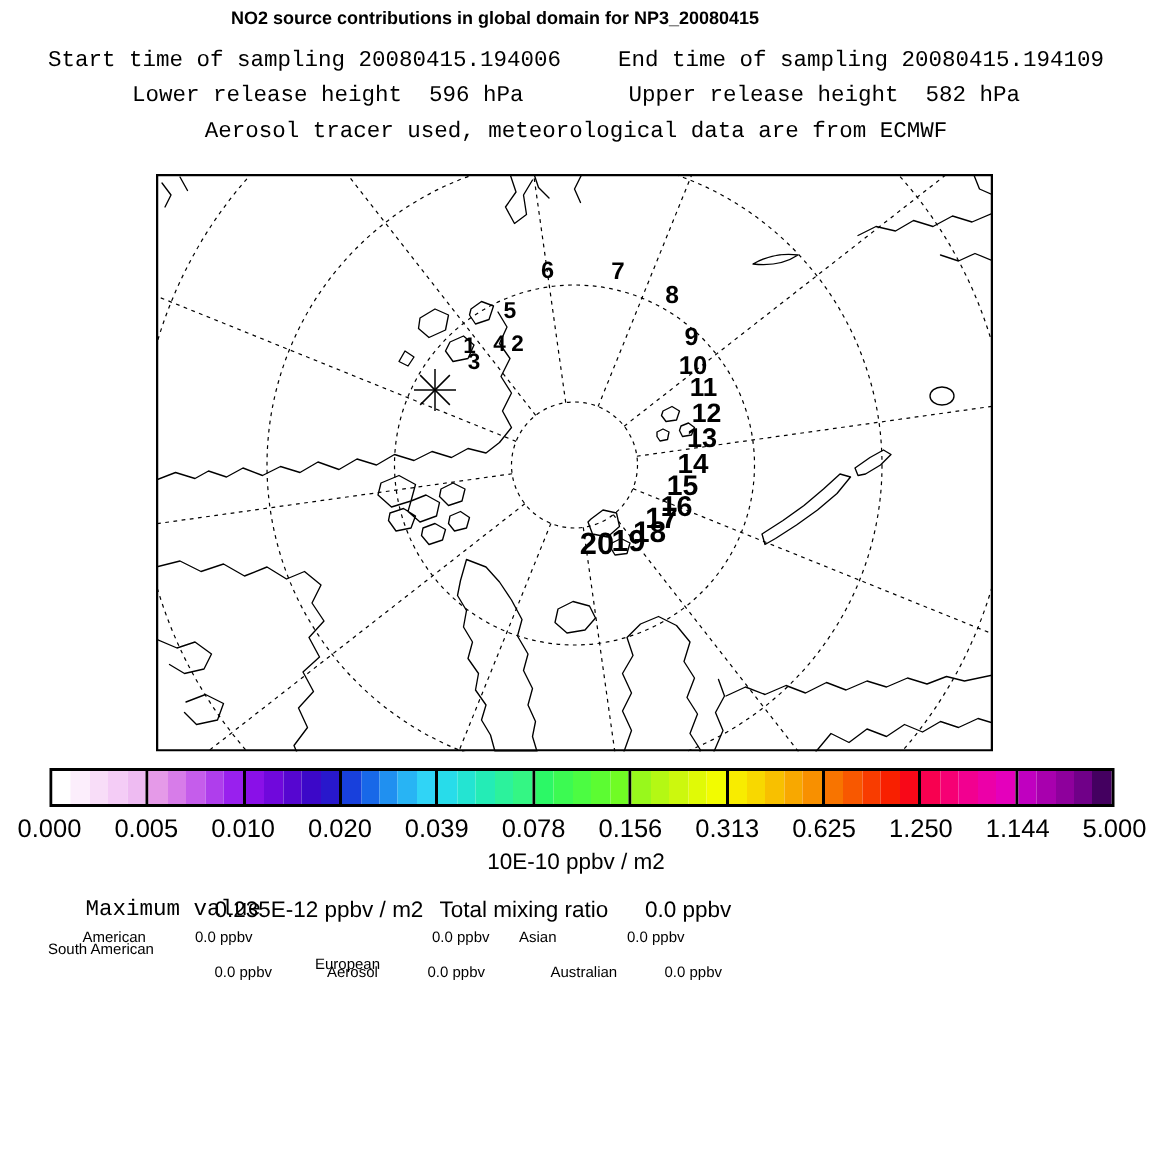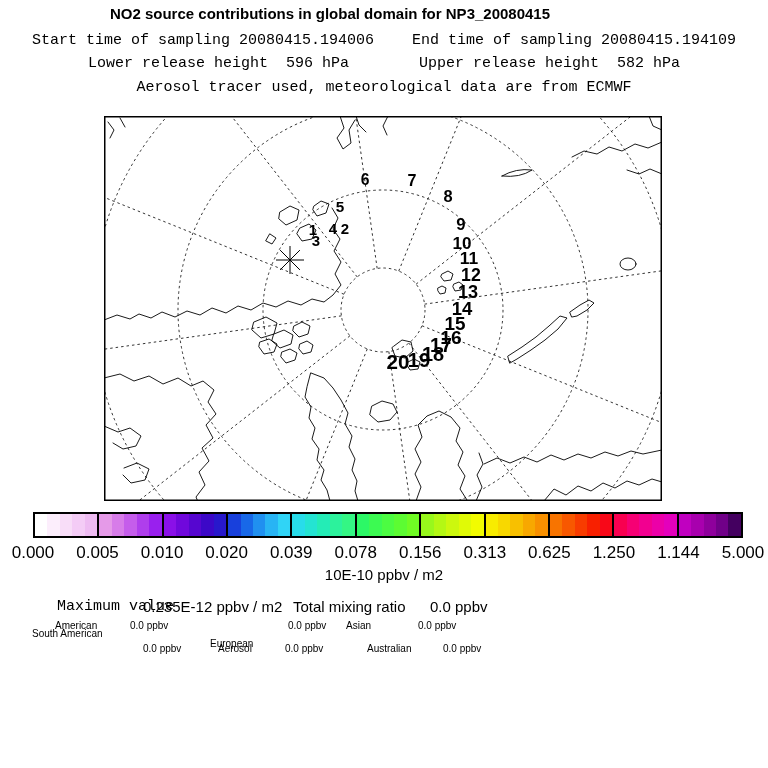--- a/index.html
+++ b/index.html
@@ -1,21 +1,21 @@
 <!DOCTYPE html>
 <html><head>
 <meta charset="utf-8">
 <style>
   html,body{margin:0;padding:0;}
   body{
     width:768px;height:768px;position:relative;background:#ffffff;color:#000;
     font-family:"Liberation Sans","DejaVu Sans",sans-serif;overflow:hidden;
   }
   .hdr{position:absolute;left:0;width:768px;text-align:center;white-space:pre;}
-  #title-line{top:5px;width:660px;font-size:15px;font-weight:bold;}
+  #title-line{top:5px;width:660px;font-size:12px;font-weight:bold;}
   .hdr-sub{font-size:15px;font-family:Liberation Mono, monospace;}
   #hdr2{top:32px;}
   #hdr3{top:55px;}
   #hdr4{top:79px;}
   .hdr-pair{display:inline-block;}
   .gap38{display:inline-block;width:38px;}
   .gap70{display:inline-block;width:70px;}
 
   #map-wrap{position:absolute;left:104px;top:116px;width:558px;height:385px;}
   #map-svg{display:block;}

